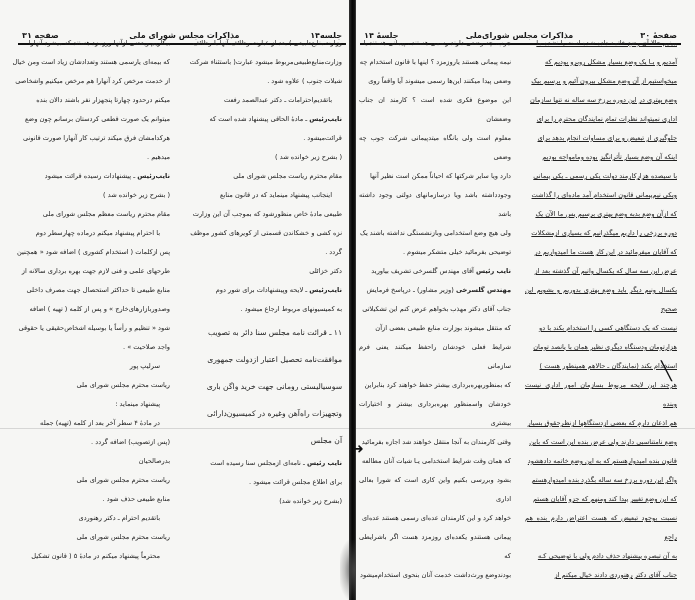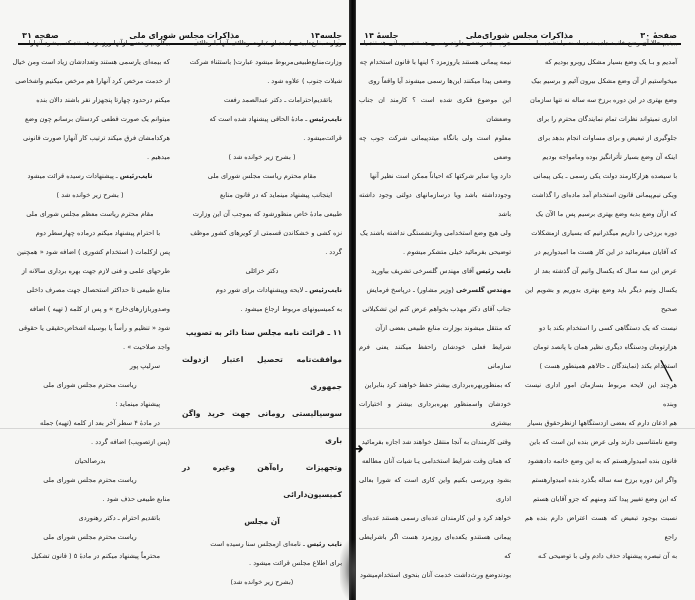--- a/index.html
+++ b/index.html
@@ -15,27 +15,27 @@
   .header { position:absolute; top:28px; height:14px; display:flex; justify-content:space-between;
             align-items:center; font-size:8px; font-weight:bold; direction:rtl; }
   .page.left .header { left:22px; right:8px; }
   .page.right .header { left:8px; right:18px; }
   .header-rule { position:absolute; top:43px; height:2px; background:#111; }
   .page.left .header-rule { left:18px; right:4px; }
   .page.right .header-rule { left:4px; right:14px; }
   .col { position:absolute; top:34px; direction:rtl; text-align:justify; font-size:6.6px;
          line-height:19px; font-family:"DejaVu Sans", sans-serif; color:#222; }
   .col p { margin:0; }
-  .col .center { text-align:center; }
-  .col .bold { font-weight:bold; font-size:7.6px; line-height:27px; }
+  .col .center { text-align:right; }
+  .col .bold { font-weight:normal; font-size:7.6px; line-height:27px; }
   .col .speaker { font-weight:bold;margin-top:20px; }
   .col .indent { padding-right:10px; }
   .page.left .col.c1 { right:8px; width:160px; }
   .page.left .col.c2 { right:180px; width:160px; }
-  .page.right .col.c1 { right:18px; width:152px; }
+  .page.right .col.c1 { right:18px; width:152px;text-decoration:underline; }
   .page.right .col.c2 { right:184px; width:152px; }
   .fold { position:absolute; top:428px; height:1px; background:rgba(120,120,120,0.25); }
   .mark { position:absolute; font-size:14px; color:#111; }
 </style>
 </head>
 <body>
 
 <div class="page left">
   <div class="header">
     <span>جلسه۱۴</span>
@@ -130,20 +130,21 @@
       <p class="">هزارتومان ودستگاه دیگری نظیر همان با پانصد تومان</p>
       <p class="">استخدام بکند (نمایندگان ـ حالاهم همینطور هست )</p>
       <p class="">هرچند این لایحه مربوط بسازمان امور اداری نیست وبنده</p>
       <p class="">هم اذعان دارم که بعضی ازدستگاهها ازنظرحقوق بسیار</p>
       <p class="">وضع نامتناسبی دارند ولی عرض بنده این است که باین</p>
       <p class="">قانون بنده امیدوارهستم که به این وضع خاتمه دادهشود</p>
       <p class="">واگر این دوره برزخ سه ساله بگذرد بنده امیدوارهستم</p>
       <p class="">که این وضع تغییر پیدا کند ومنهم که جزو آقایان هستم</p>
       <p class="">نسبت بوجود تبعیض که هست اعتراض دارم بنده هم راجع</p>
       <p class="">به آن تبصره پیشنهاد حذف دادم ولی با توضیحی کـه</p>
+      <p class="">جناب آقای دکتر رهنوردی دادند خیال میکنم از</p>
     </div>
   <div class="col c2">
       <p class="">جوب، چه وضعی دارند رسمی هستند ، پیمانی هستند یا</p>
       <p class="">نیمه پیمانی هستند یاروزمزد ؟ اینها با قانون استخدام چه</p>
       <p class="">وضعی پیدا میکنند این‌ها رسمی میشوند آیا واقعاً روی</p>
       <p class="">این موضوع فکری شده است ؟ کارمند ان جناب وضعشان</p>
       <p class="">معلوم است ولی بانگاه میتدپیمانی شرکت جوب چه وضعی</p>
       <p class="">دارد ویا سایر شرکتها که احیاناً ممکن است نظیر آنها</p>
       <p class="">وجودداشته باشد ویا درسازمانهای دولتی وجود داشته باشد</p>
       <p class="">ولی هیچ وضع استخدامی وبازنشستگی نداشته باشند یک</p>

